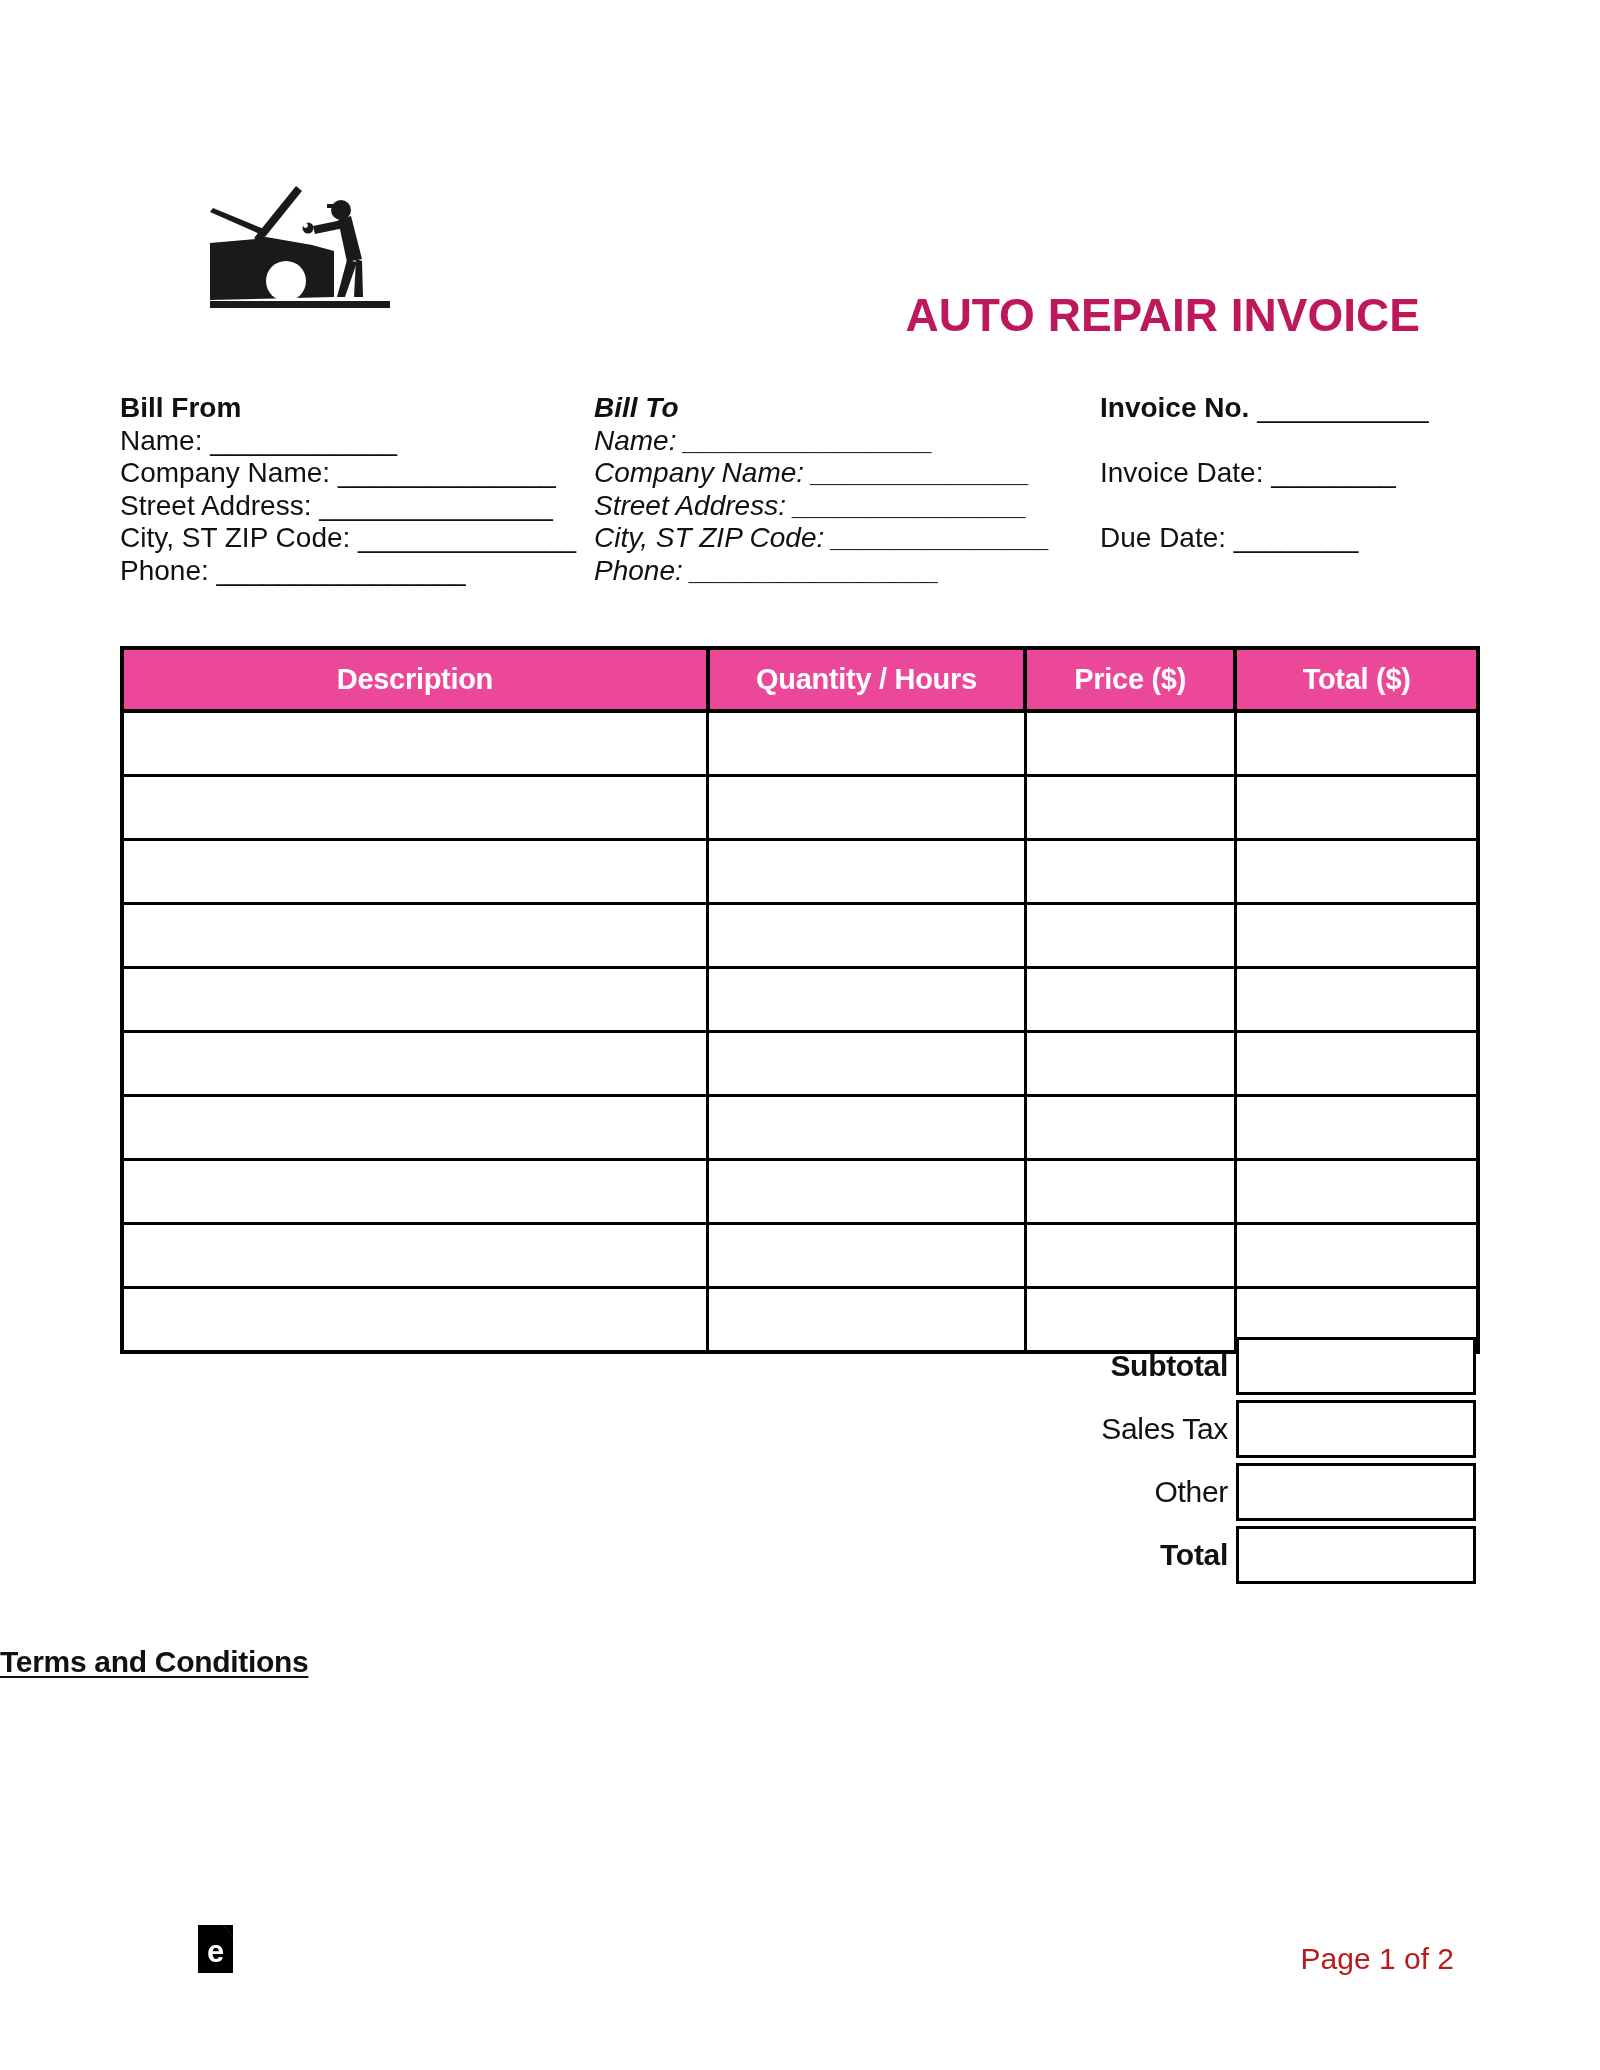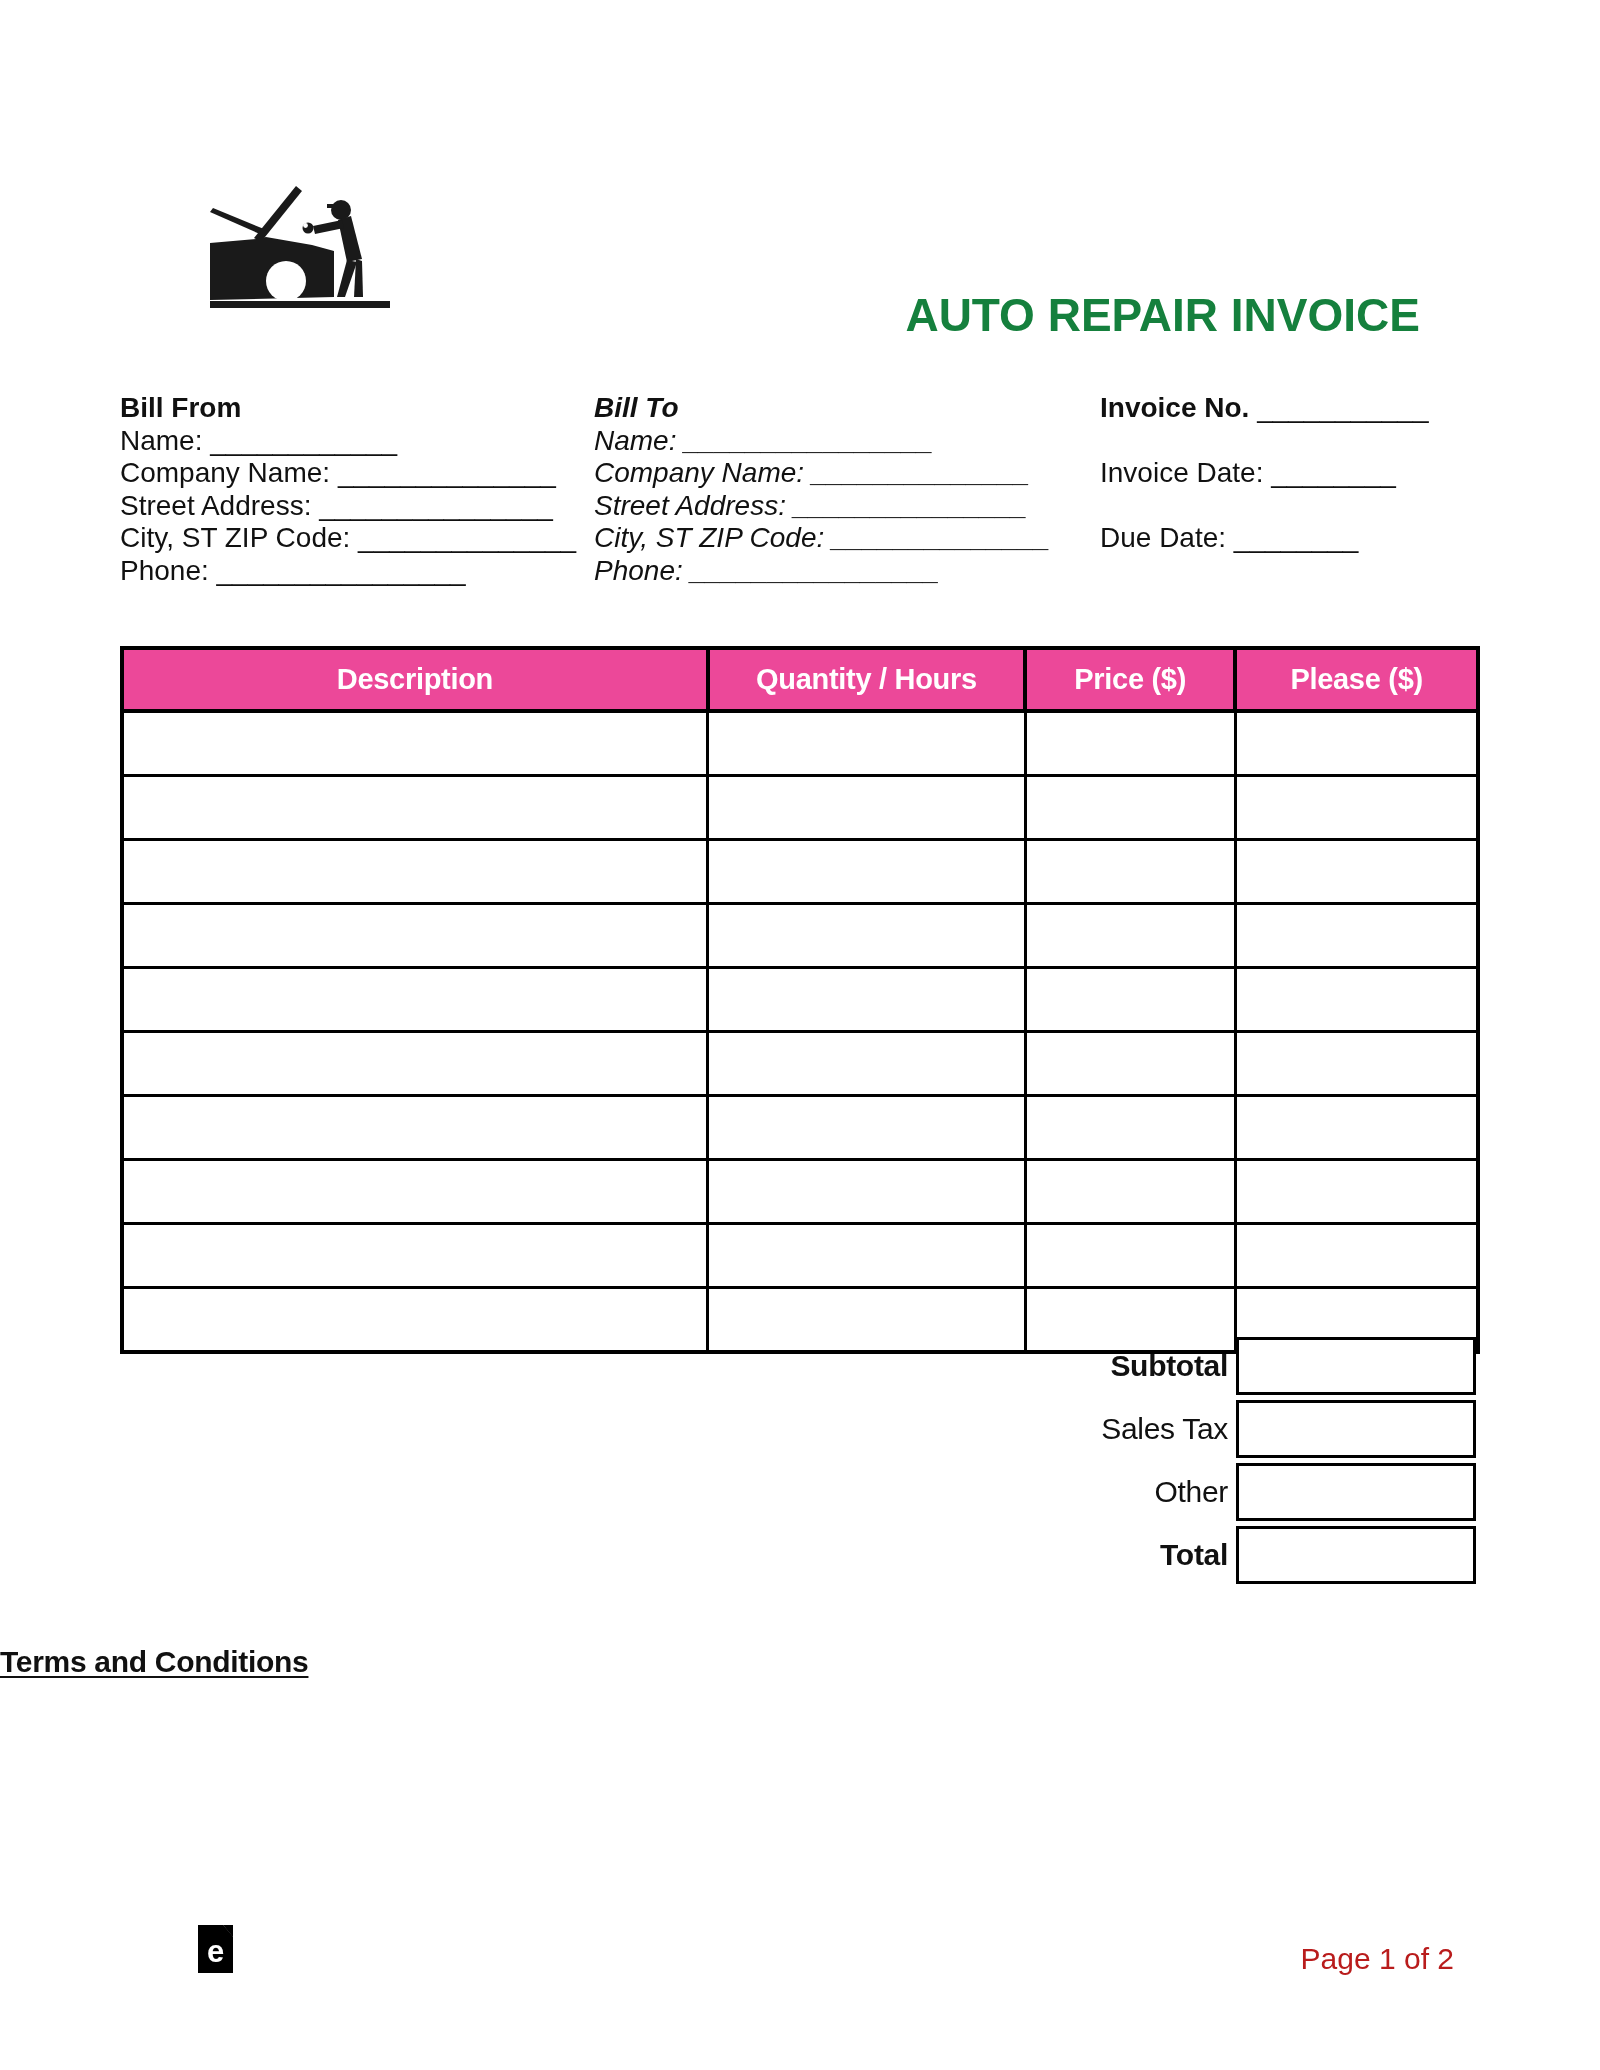--- a/index.html
+++ b/index.html
@@ -5,21 +5,21 @@
   html,body{margin:0;padding:0;background:#fff;}
   .page{
     position:relative;width:1600px;height:2070px;background:#ffffff;
     font-family:"Liberation Sans",sans-serif;color:#111;overflow:hidden;
   }
   
   .mech-logo{position:absolute;left:208px;top:183px;width:184px;height:130px;}
   
   .title{
     position:absolute;top:288px;right:180px;
-    font-size:46px;font-weight:700;letter-spacing:0px;color:#15803d;
+    font-size:46px;font-weight:700;letter-spacing:0px;color:#be185d;
     white-space:nowrap;
   }
   
   .info{position:absolute;top:392px;font-size:28px;line-height:32.5px;}
   .info .hd{font-weight:700;}
   .col-from{left:120px;width:460px;}
   .col-to{left:594px;width:460px;font-style:italic;}
   .col-meta{left:1100px;width:470px;}
   .blank{letter-spacing:0;}
   .spacer{height:32.5px;}
@@ -140,21 +140,21 @@
       <col style="width:43.2%">
         <col style="width:23.4%">
         <col style="width:15.5%">
         <col style="width:17.9%">
     </colgroup>
     <thead>
       <tr>
         <th>Description</th>
         <th>Quantity / Hours</th>
         <th>Price ($)</th>
-        <th>Please ($)</th>
+        <th>Total ($)</th>
       </tr>
     </thead>
     <tbody>
         <tr>
           <td></td>
           <td></td>
           <td></td>
           <td></td>
         </tr>
         <tr>

